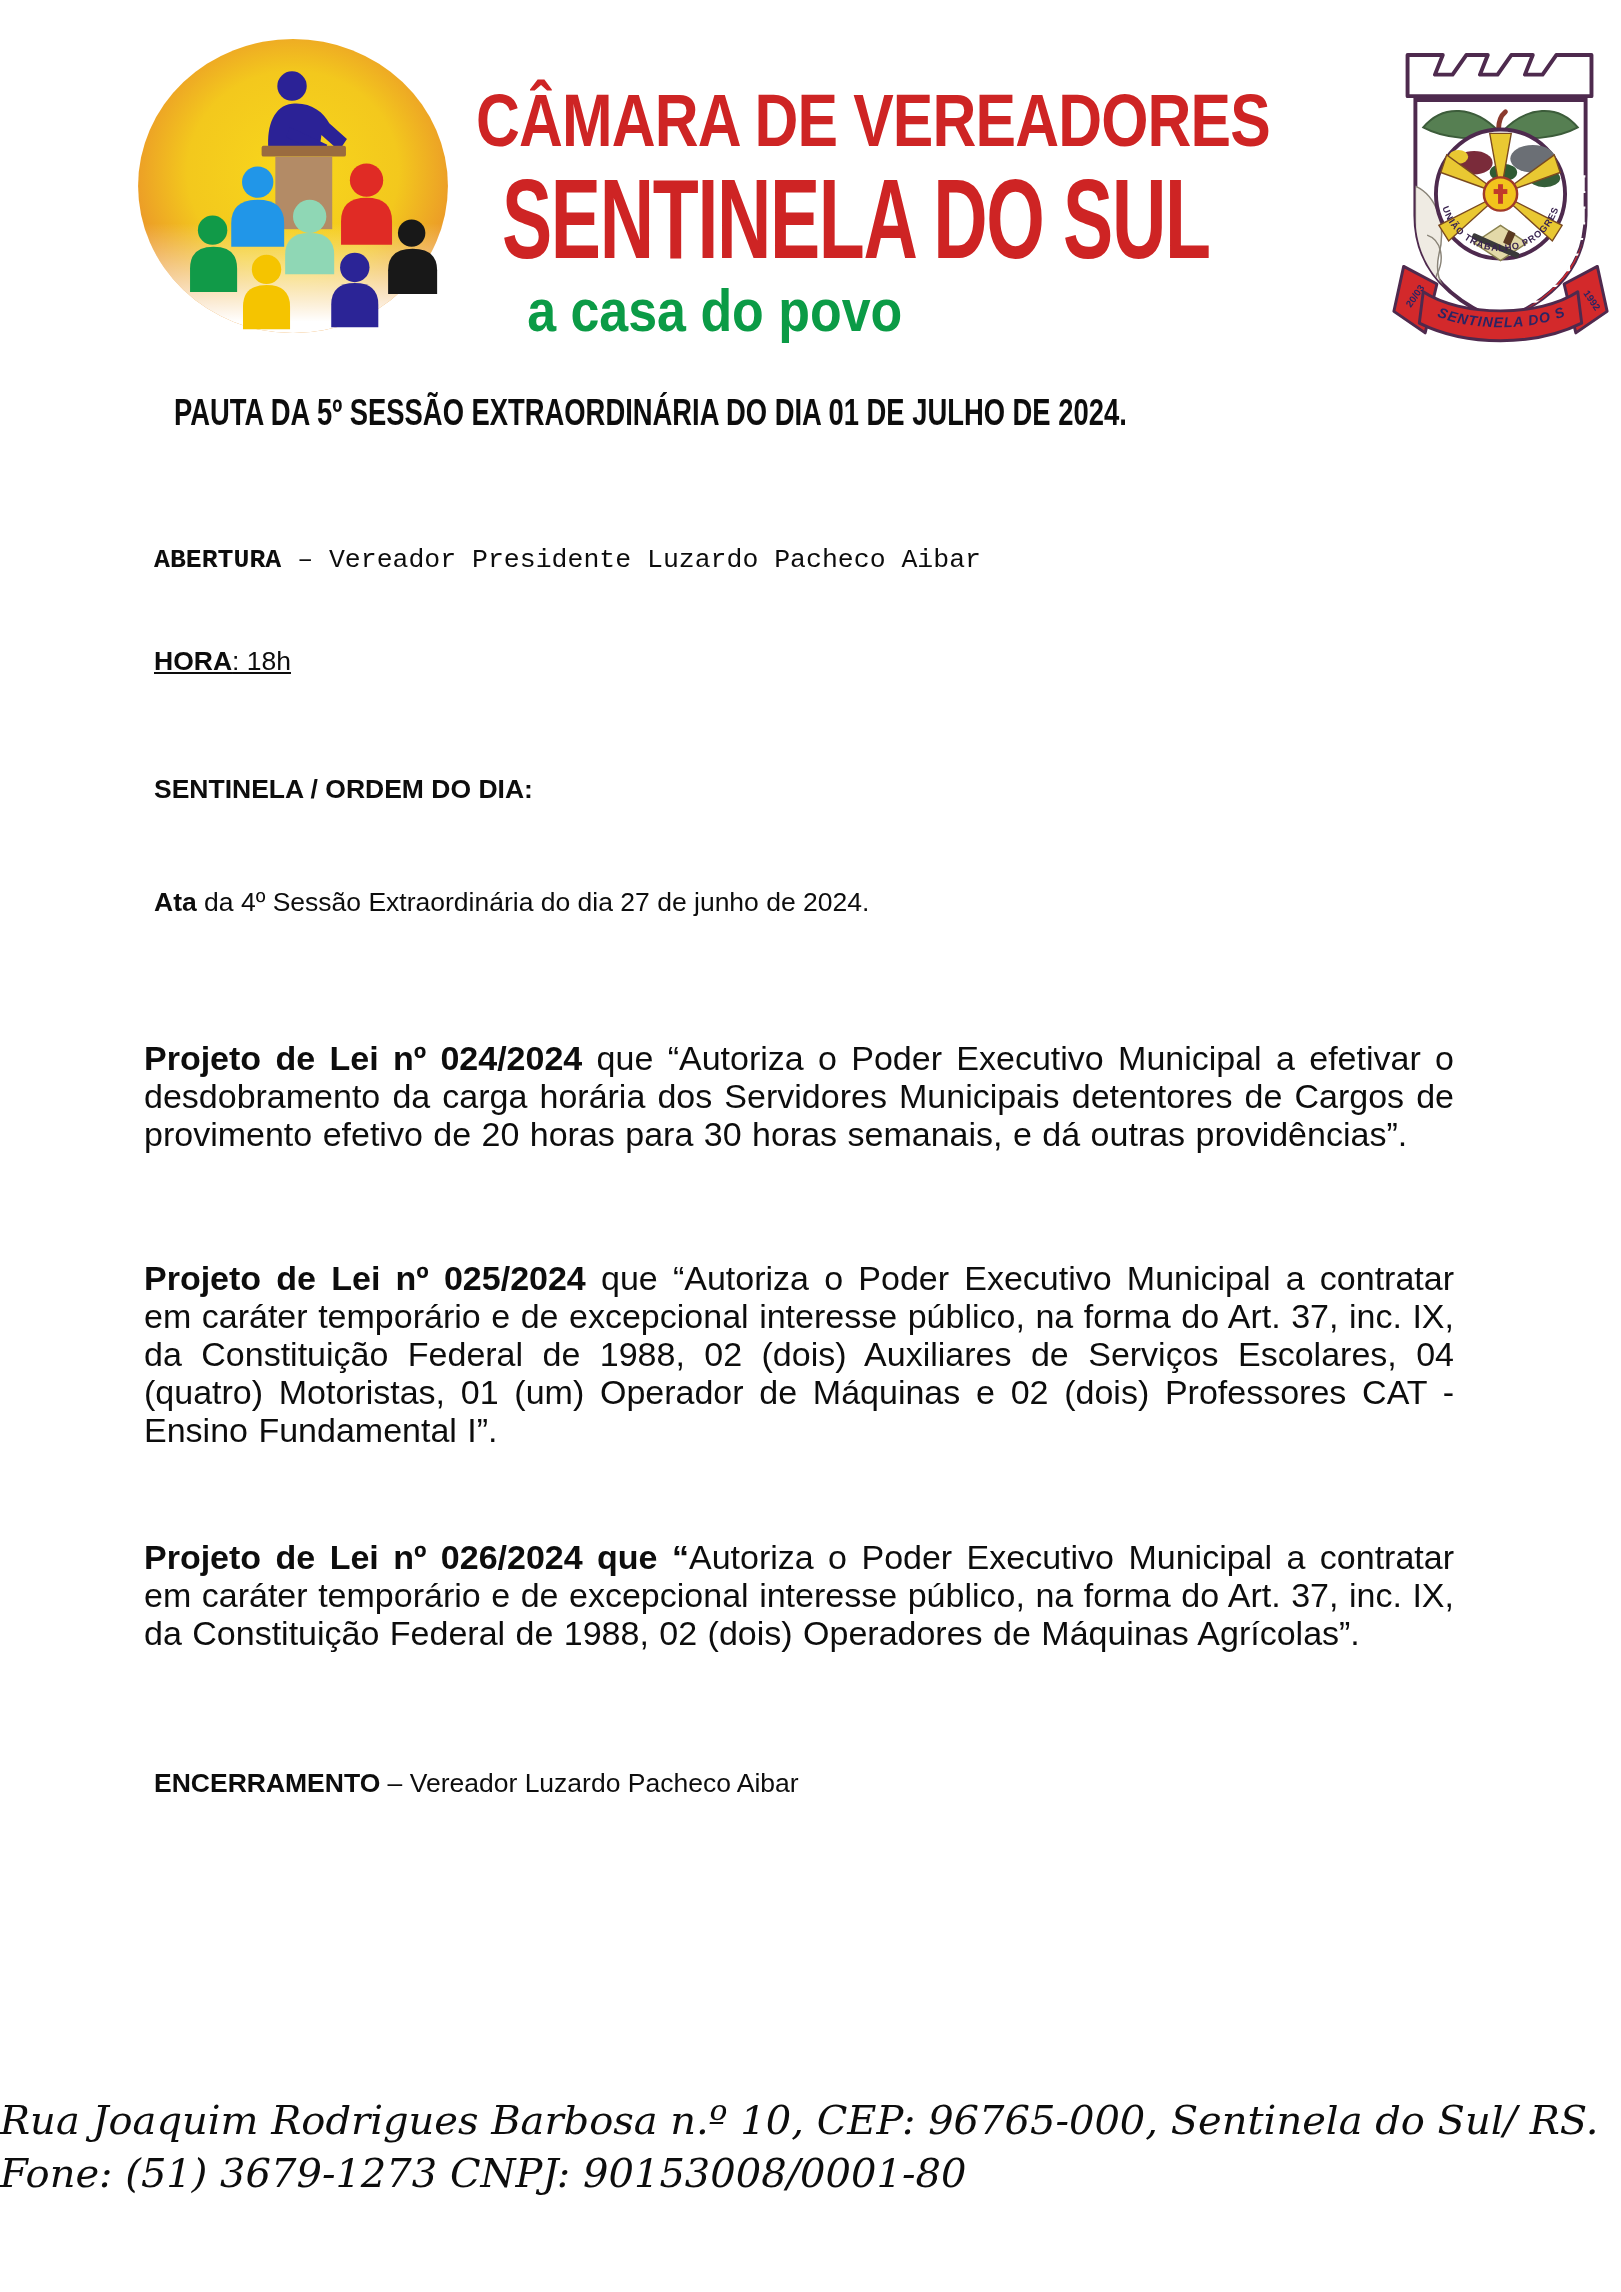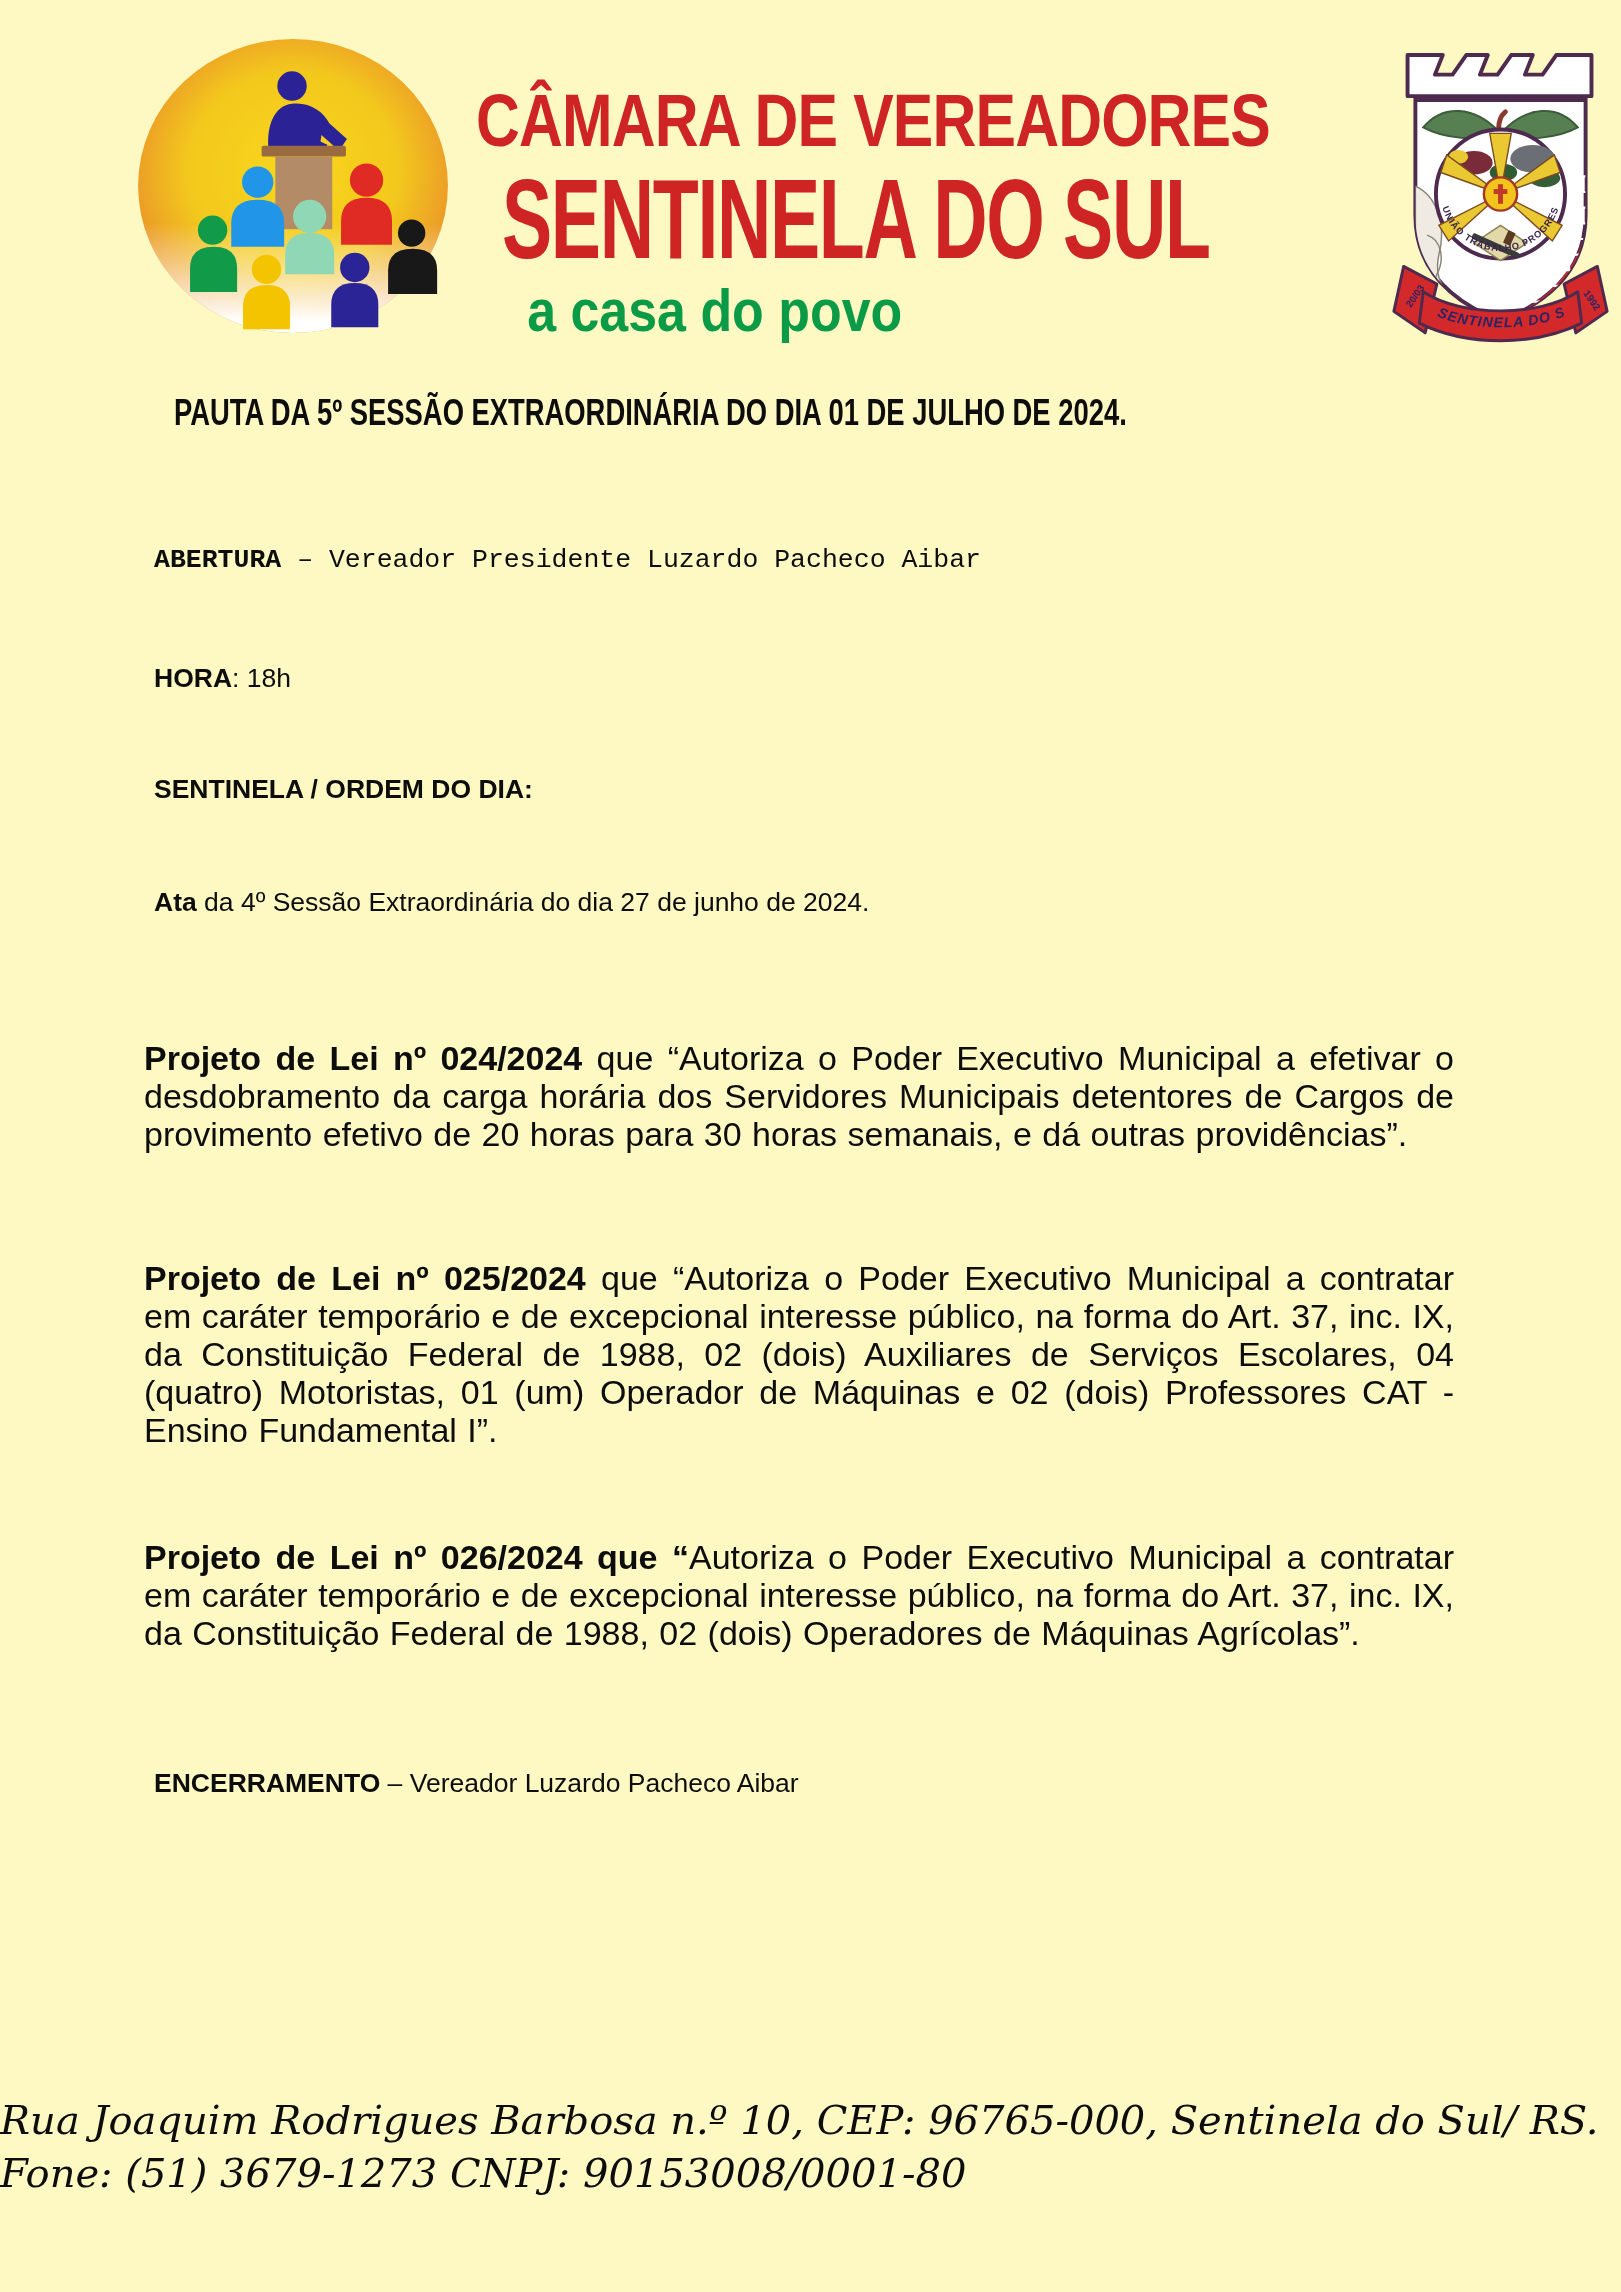--- a/index.html
+++ b/index.html
@@ -1,19 +1,19 @@
 <!DOCTYPE html>
 <html><head>
 <meta charset="utf-8">
 <style>
   html,body{margin:0;padding:0;background:#777;}
   .page{
     position:relative;
     width:1621px;height:2293px;
-    background:#fef9c3;
+    background:#ffffff;
     margin:0 auto;
     font-family:"Liberation Sans",sans-serif;
     color:#111;
     overflow:hidden;
   }
   
   .logo-wrap{position:absolute;left:135px;top:37px;width:316px;height:302px;}
   .brand{position:absolute;left:476px;top:84px;width:882px;}
   .brand-line{display:block;line-height:1;white-space:nowrap;}
   .brand-line1 span{
@@ -37,21 +37,21 @@
   .doc-title span{
     display:inline-block;font-size:37px;font-weight:700;white-space:nowrap;
     transform:scaleX(.74);transform-origin:left center;color:#0d0d0d;
   }
   .line-item{position:absolute;left:154px;width:1310px;font-size:26.5px;line-height:38px;color:#0d0d0d;}
   .para{position:absolute;left:144px;width:1310px;font-size:34px;line-height:38px;
         text-align:justify;text-align-last:left;color:#0d0d0d;word-spacing:1px;}
   .b{font-weight:700;}
 
   .pos-abertura{top:541px;font-family:Liberation Mono, monospace;}
-  .pos-hora{top:659px;}
+  .pos-hora{top:642px;text-decoration:underline;}
   .pos-expediente{top:770px;}
   .pos-ata{top:883px;}
   .pos-p024{top:1039px;}
   .pos-p025{top:1259px;}
   .pos-p026{top:1538px;}
   .pos-encerr{top:1764px;}
 
   
   .footer{
     position:absolute;left:0;right:0;top:2094px;text-align:left;

